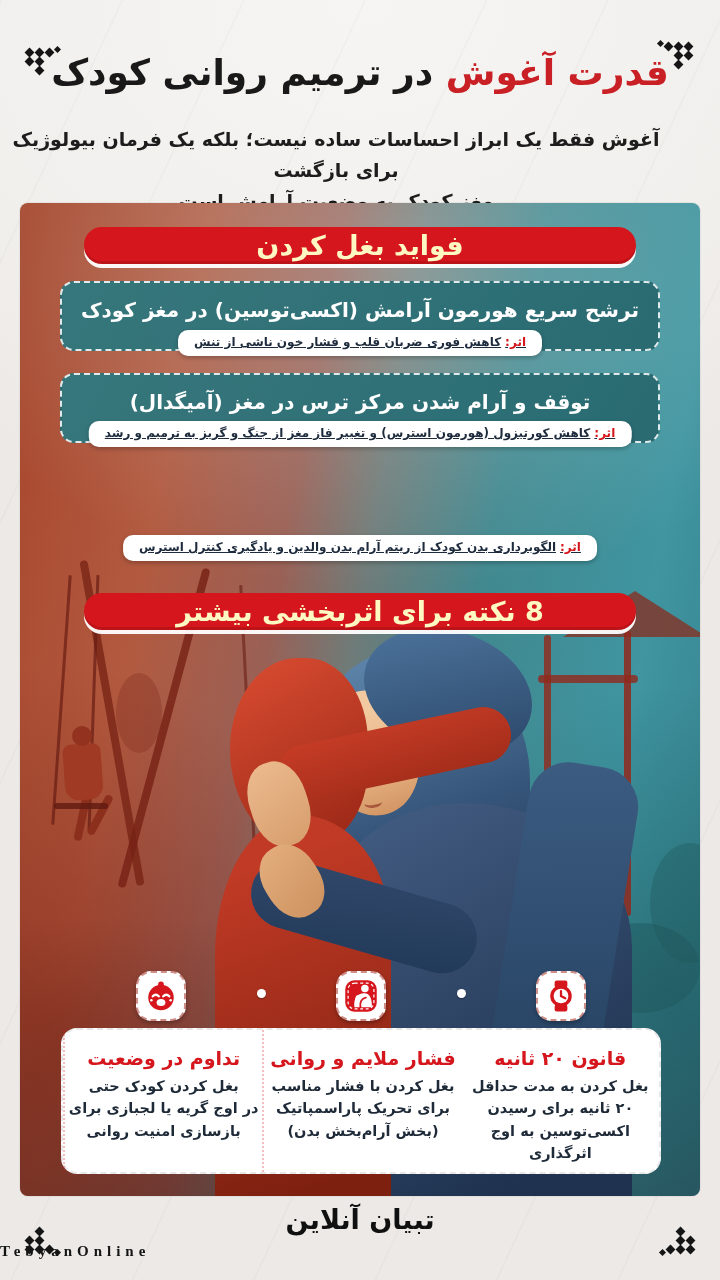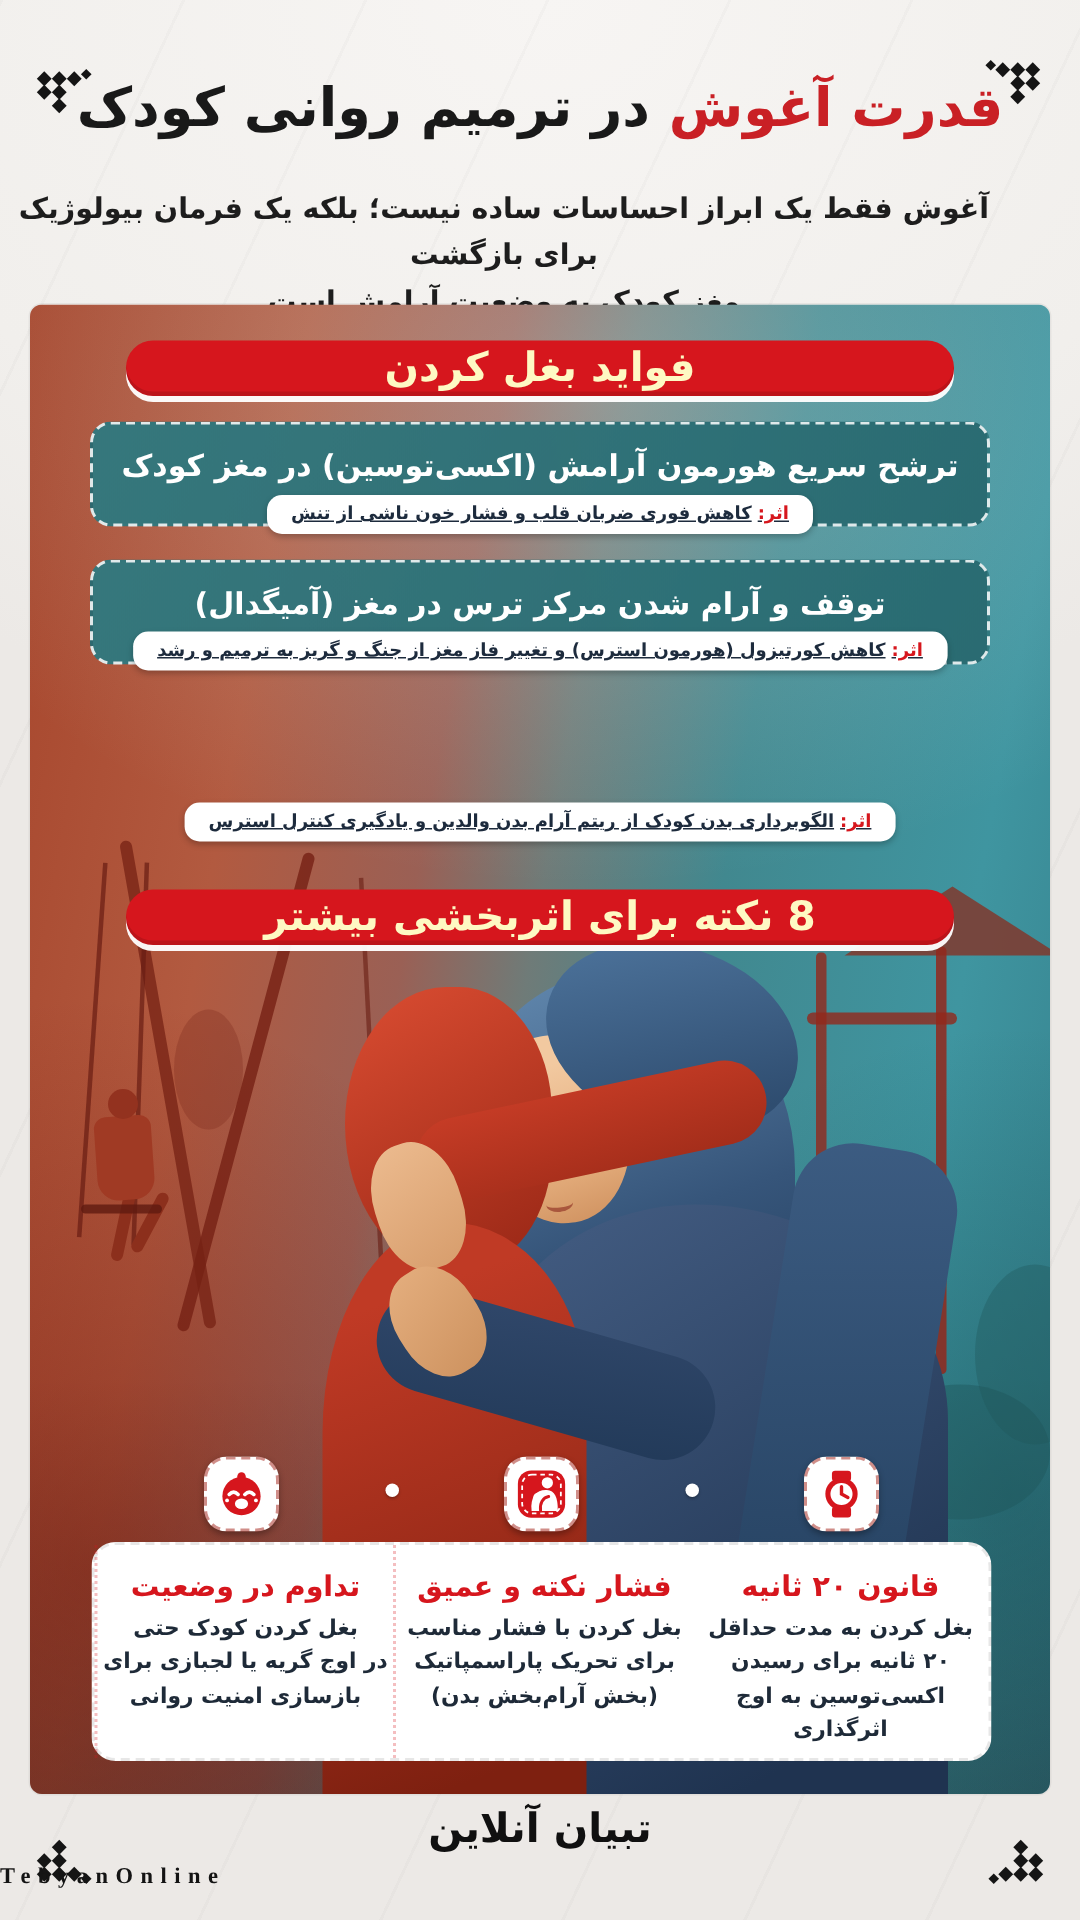--- a/index.html
+++ b/index.html
@@ -279,21 +279,21 @@
     <div class="wdot wd2"></div>
 
     <div class="tips">
       <div class="tip">
         <div class="tt">قانون ۲۰ ثانیه</div>
         <div class="tb">بغل کردن به مدت حداقل
 ۲۰ ثانیه برای رسیدن
 اکسی‌توسین به اوج اثرگذاری</div>
       </div>
       <div class="tip">
-        <div class="tt">فشار نکته و عمیق</div>
+        <div class="tt">فشار ملایم و روانی</div>
         <div class="tb">بغل کردن با فشار مناسب
 برای تحریک پاراسمپاتیک
 (بخش آرام‌بخش بدن)</div>
       </div>
       <div class="tip">
         <div class="tt">تداوم در وضعیت</div>
         <div class="tb">بغل کردن کودک حتی
 در اوج گریه یا لجبازی برای
 بازسازی امنیت روانی</div>
       </div>

